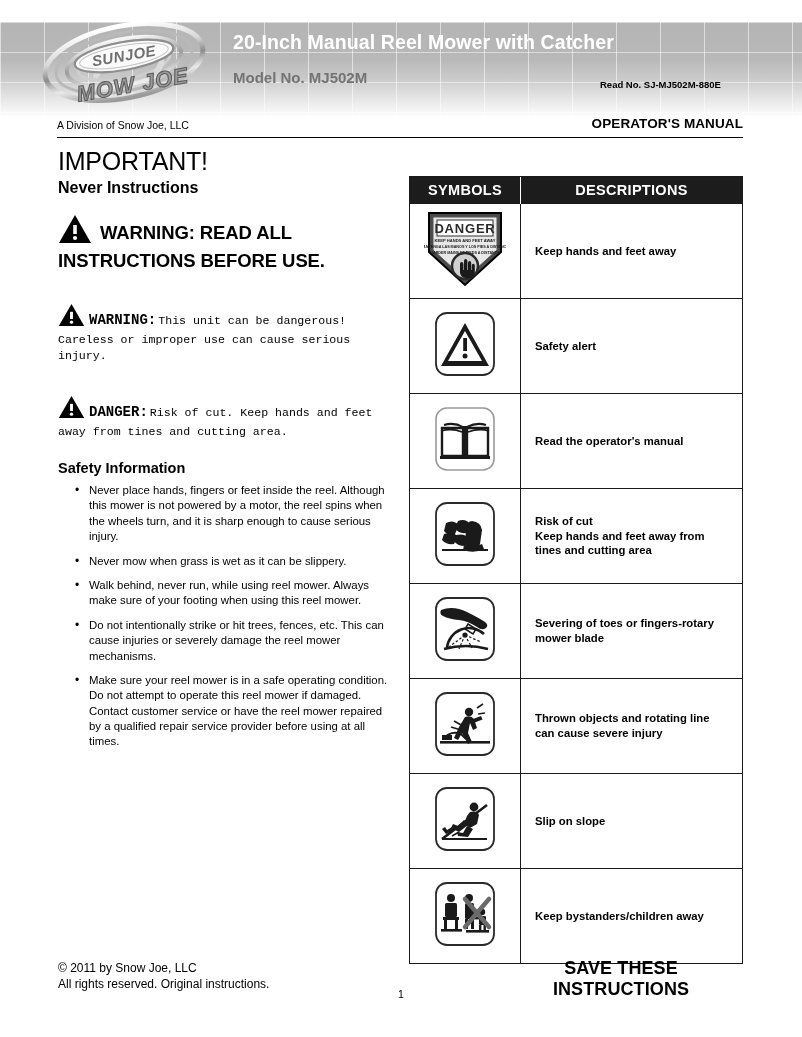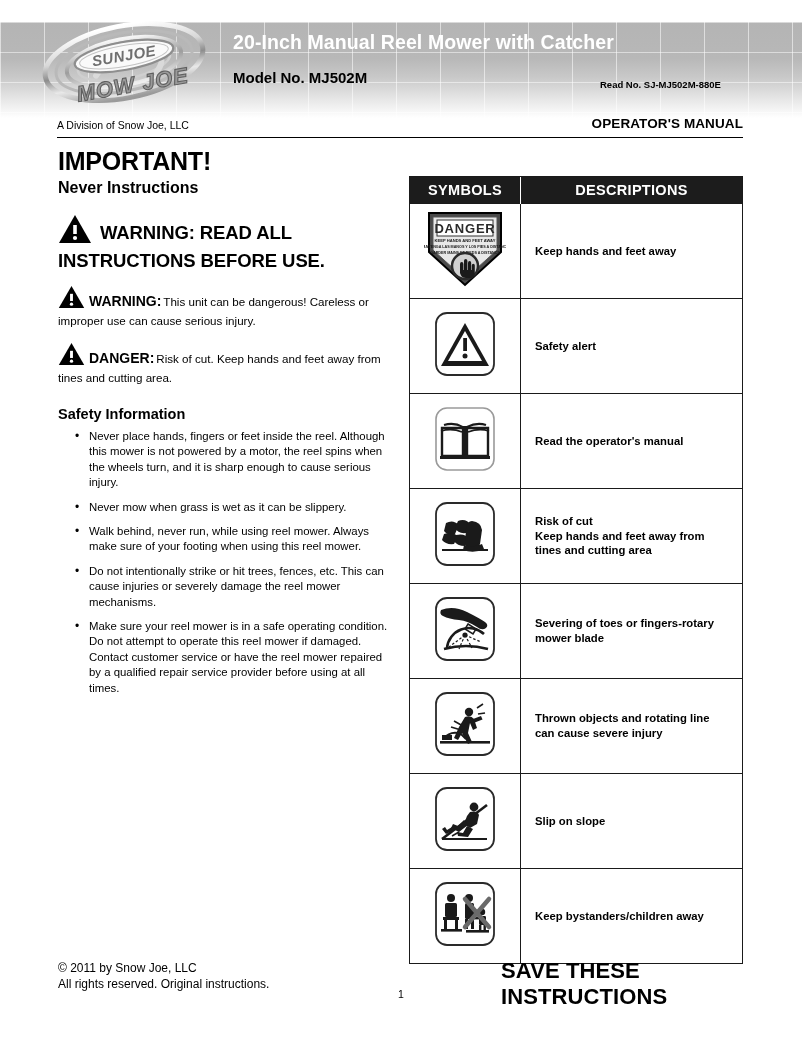--- a/index.html
+++ b/index.html
@@ -45,21 +45,21 @@
     font-weight: bold;
     color: #ffffff;
     letter-spacing: 0.1px;
     line-height: 1;
     white-space: nowrap;
   }
   #model-no {
     margin-top: 17px;
     font-size: 15px;
     font-weight: bold;
-    color: #000000;
+    color: #737373;
     line-height: 1;
     white-space: nowrap;
   }
   #form-no {
     position: absolute;
     left: 600px; top: 79px;
     font-size: 9.5px;
     font-weight: bold;
     color: #000;
     white-space: nowrap;
@@ -95,21 +95,21 @@
   }
 
   
   #left-col {
     position: absolute;
     left: 58px; top: 148px;
     width: 338px;
   }
   #important-heading {
     font-size: 25px;
-    font-weight: bold;
+    font-weight: normal;
     line-height: 1.05;
     letter-spacing: -0.2px;
   }
   #safety-instructions-heading {
     font-size: 16px;
     font-weight: bold;
     margin-top: 5px;
     line-height: 1.1;
   }
 
@@ -122,23 +122,24 @@
   #read-all-block {
     margin-top: 17px;
     font-size: 18.5px;
     font-weight: bold;
     line-height: 1.25;
     letter-spacing: -0.1px;
   }
   #read-all-block .tri-spacer { margin-right: 8px; }
 
   .alert-para {
-    margin-top: 13px;
+    margin-top: 31px;
     font-size: 11.6px;
     line-height: 1.38;
+    font-family: Liberation Mono, monospace;
   }
   .alert-para .lead {
     font-size: 14px;
     font-weight: bold;
     margin-left: 4px;
     margin-right: 2px;
   }
 
   #safety-info-heading {
     margin-top: 20px;
@@ -215,22 +216,22 @@
   #copyright {
     position: absolute;
     left: 58px; top: 960px;
     font-size: 12px;
     line-height: 1.35;
   }
   #save-instructions {
     position: absolute;
     left: 501px; top: 958px;
     width: 240px;
-    text-align: left;
-    font-size: 22px;
+    text-align: center;
+    font-size: 18px;
     font-weight: bold;
     letter-spacing: 0.1px;
   }
   #page-number {
     position: absolute;
     left: 0; top: 988px;
     width: 802px;
     text-align: center;
     font-size: 10.5px;
   }

